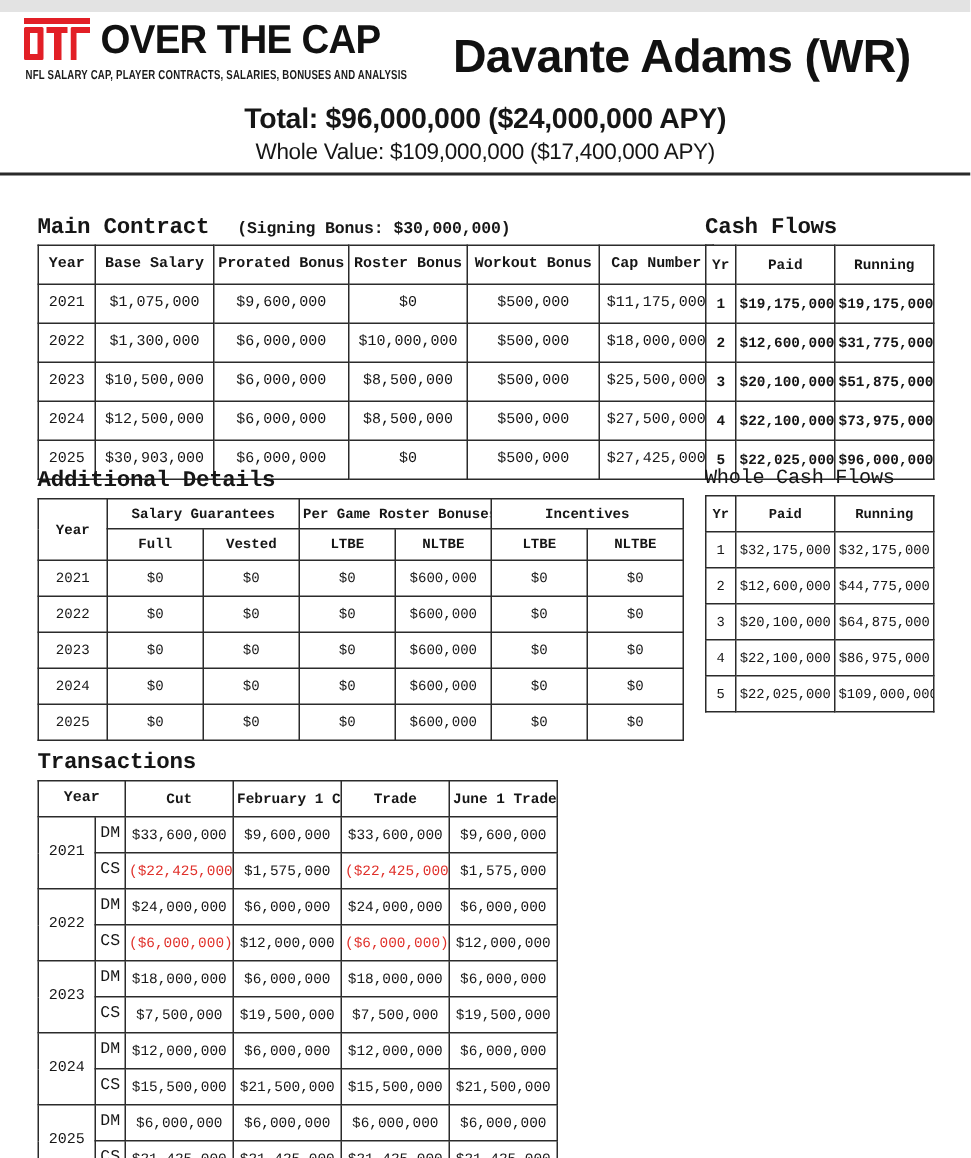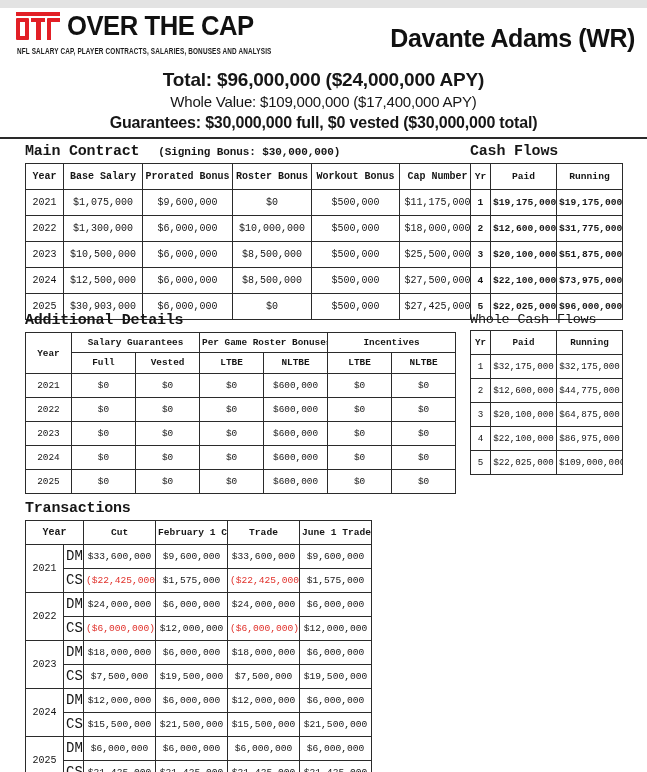--- a/index.html
+++ b/index.html
@@ -29,21 +29,21 @@
   .gl-t:after { content:""; position:absolute; left:5px; top:0; width:5px; height:22px; background:#e21f26;}
   .gl-c { width:13px; height:22px; position:relative; overflow:hidden; }
   .gl-c:before { content:""; position:absolute; left:0; top:0; width:13px; height:22px;
       border:4px solid #e21f26; border-radius:1px; }
   .gl-c:after { content:""; position:absolute; right:-1px; top:5px; width:6px; height:12px; background:#fff; }
   .brandtext { font-family:"Liberation Sans", sans-serif; font-weight:bold; font-size:27px;
       letter-spacing:-0.5px; line-height:28px; color:#111; white-space:nowrap;
       transform: scaleX(0.95); transform-origin:left center; }
   .tagline { font-size:6.4px; font-weight:bold; letter-spacing:0.15px; color:#1a1a1a;
       margin-top:6px; margin-left:3px; white-space:nowrap; transform: scaleY(1.35); transform-origin: left top;}
-  .playername { flex:1; text-align:right; padding-right:6px; font-size:25px; font-weight:bold;
+  .playername { flex:1; text-align:center; padding-right:6px; font-size:31px; font-weight:bold;
       line-height:52px; letter-spacing:-0.4px; white-space:nowrap; color:#111; }
 
   .sumlines { text-align:center; margin-top:-2px; }
   .sum-total { font-size:19px; font-weight:bold; letter-spacing:-0.2px; line-height:23px; }
   .sum-whole { font-size:15px; font-weight:normal; letter-spacing:-0.2px; line-height:21px; }
   .sum-guar  { font-size:16px; font-weight:bold; letter-spacing:-0.2px; line-height:22px; }
   .hr-thick { border-top:2px solid #2a2a2a; margin-top:3px; }
 
   
   .sect { position:absolute;font-family:Liberation Mono, monospace; }
@@ -111,21 +111,21 @@
 
   
   #transactions { left:25px; top:500px; }
   #transactions table { width:345px; }
   #transactions .t0 { width:38px; }
   #transactions .t0b { width:20px; }
   #transactions .t1, #transactions .t2, #transactions .t3, #transactions .t4 { width:72px; }
   #transactions td, #transactions th { height:23px; line-height:23px; font-size:9.6px; }
   #transactions th.yearhdr { font-size:10px; }
   #transactions td.yearcell { font-size:10px; }
-  #transactions td.tag { font-size:14px; }
+  #transactions td.tag { font-size:11px; }
 </style>
 </head>
 <body>
 
 <div class="topband"></div>
 
 <div class="header">
   <div class="brandrow">
     <div class="logoblock">
       <div class="logoline">
@@ -140,21 +140,20 @@
         <span class="brandtext">OVER THE CAP</span>
       </div>
       <div class="tagline">NFL SALARY CAP, PLAYER CONTRACTS, SALARIES, BONUSES AND ANALYSIS</div>
     </div>
     <div class="playername">Davante Adams (WR)</div>
   </div>
 
   <div class="sumlines">
     <div class="sum-total">Total: $96,000,000 ($24,000,000 APY)</div>
     <div class="sum-whole">Whole Value: $109,000,000 ($17,400,000 APY)</div>
-    <div class="sum-guar">Guarantees: $30,000,000 full, $0 vested ($30,000,000 total)</div>
   </div>
   <div class="hr-thick"></div>
 </div>
 
 <div class="sect" id="main-contract">
   <div class="sect-title">
     <span>Main Contract</span>
     <span class="sect-sub">(Signing Bonus: $30,000,000)</span>
   </div>
   <table class="grid">

